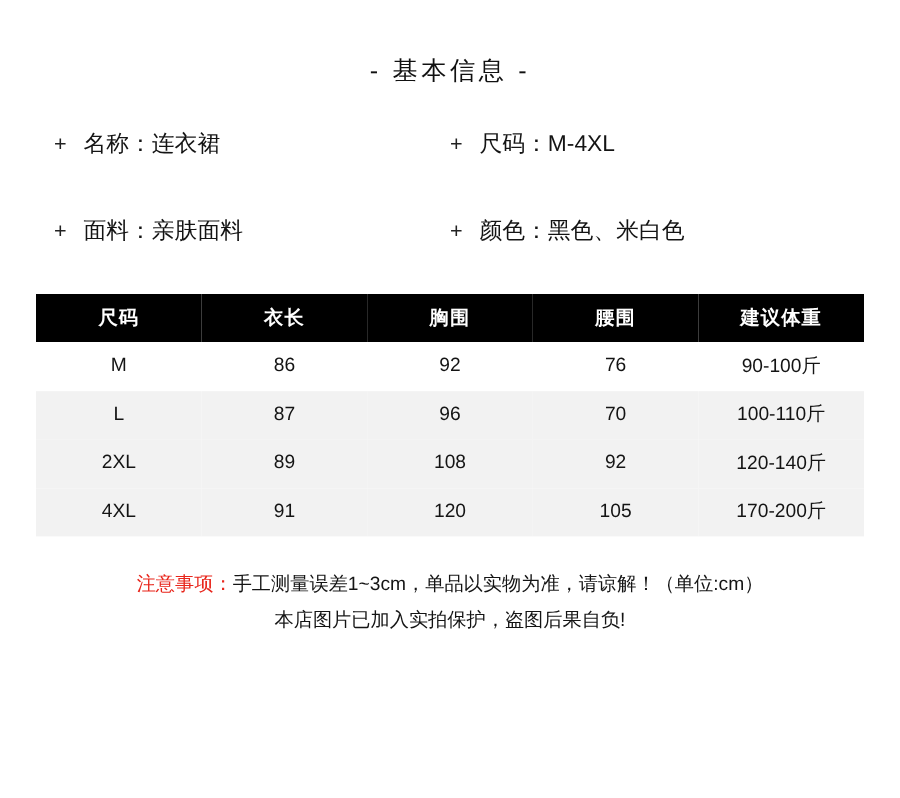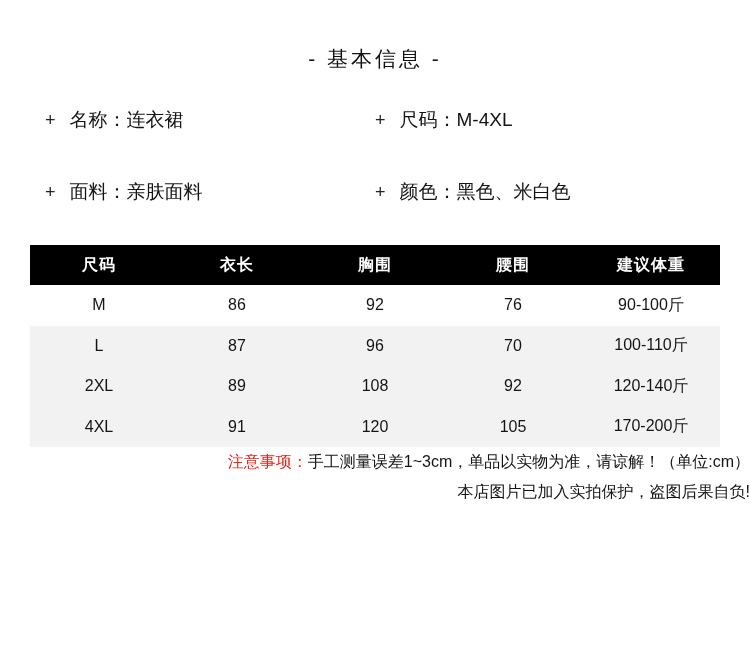--- a/index.html
+++ b/index.html
@@ -86,21 +86,22 @@
     font-size: 16px;
     color: #141414;
     background: #ffffff;
   }
   table.size-table tr.alt td {
     background: #f2f2f2;
   }
 
   
   .notes {
-    text-align: right;
+    margin-top: 26px;
+    text-align: center;
     font-size: 16px;
     line-height: 30px;
     color: #141414;
   }
   .notes .warn {
     color: #e8251b;
   }
   .note-line-2 {
     display: block;
   }

